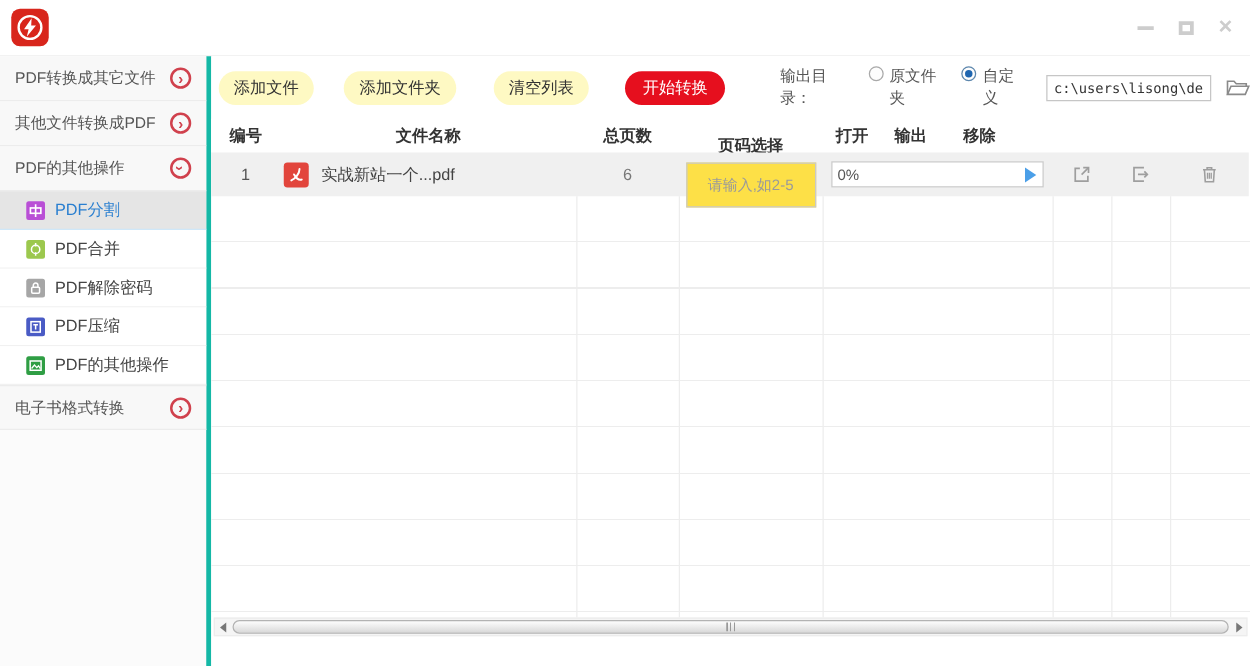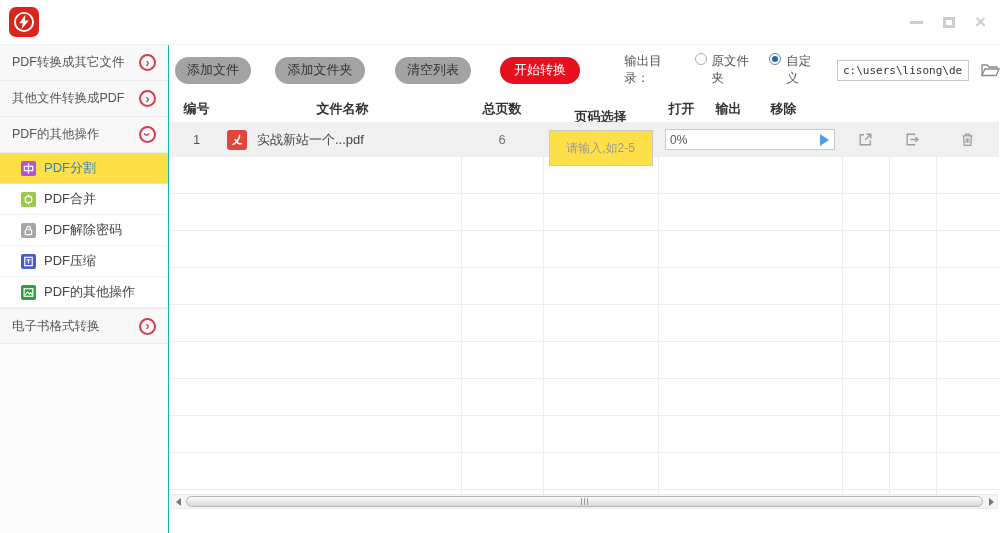--- a/index.html
+++ b/index.html
@@ -15,40 +15,40 @@
     border-bottom:1px solid #f2f2f2; }
   .app-logo { width:30px; height:30px; border-radius:7px; background:#d8261c;
     display:flex; align-items:center; justify-content:center; margin-right:9px; flex:none; }
   .win-title { font-size:15px; font-weight:bold; color:#1b1b1b; }
   .win-controls { margin-left:auto; display:flex; align-items:center; gap:20px; padding-right:14px; }
   .wc-min { width:13px; height:3px; background:#cdcdcd; display:inline-block; }
   .wc-max { width:12px; height:11px; border:3px solid #cdcdcd; display:inline-block; }
   .wc-close { color:#cdcdcd; font-size:19px; line-height:12px; font-weight:bold; }
   
   .sidebar { position:absolute; top:45px; left:0; width:169px; bottom:0;
-    background:#fbfbfb; border-right:1px solid #14b8a6; }
+    background:#fbfbfb; border-right:4px solid #14b8a6; }
   .side-group { height:36px; display:flex; align-items:center; padding:0 12px;
     border-bottom:1px solid #ececec; background:#f8f8f8; font-size:12.5px; color:#555; cursor:pointer; }
   .side-group .glabel { flex:1; }
   .circle-arrow { width:17px; height:17px; border:2px solid #d0414d; border-radius:50%;
     display:flex; align-items:center; justify-content:center; color:#d0414d;
     font-size:12px; font-weight:bold; line-height:1; flex:none; }
   .circle-arrow.down { transform:rotate(90deg); }
   .side-sub { height:31px; display:flex; align-items:center; padding:0 12px 0 21px;
     border-bottom:1px solid #f1f1f1; background:#fff; font-size:13px; color:#444; cursor:pointer; }
-  .side-sub.selected { background:#fde047; color:#2a7fd0; border-bottom-color:#cfe7f8; }
+  .side-sub.selected { background:#e5e5e5; color:#2a7fd0; border-bottom-color:#cfe7f8; }
   .sub-ic { width:15px; height:15px; border-radius:2px; margin-right:8px; flex:none;
     display:flex; align-items:center; justify-content:center; }
   .ic-split { background:#b94fd6; } .ic-merge { background:#9cc84e; }
   .ic-unlock { background:#a6a6a6; } .ic-compress { background:#4a5bc5; }
   .ic-image { background:#2f9e44; }
   
   .main { position:absolute; left:169px; top:45px; right:0; bottom:0; background:#fff; }
   .toolbar { position:absolute; top:0; left:0; right:0; height:50px; display:flex; align-items:center; }
-  .pill { height:27px; border-radius:14px; background:#a3a3a3; border:none; color:#333;
+  .pill { height:27px; border-radius:14px; background:#fef9c3; border:none; color:#333;
     font-size:13px; font-family:inherit; cursor:pointer; }
   .btn-add { width:78px; margin-left:6px; }
   .btn-addf { width:92px; margin-left:24px; }
   .btn-clear { width:78px; margin-left:30px; }
   .btn-start { width:82px; margin-left:29px; background:#e60f1e; color:#fff; }
   .outdir { display:flex; align-items:center; margin-left:44px; font-size:12.5px; color:#555; }
   .radio-wrap { display:flex; align-items:flex-start; margin-left:11px; cursor:pointer; }
   .radio { width:12px; height:12px; border-radius:50%; border:1px solid #a9a9a9;
     background:#fdfdfd; display:inline-block; position:relative; flex:none; }
   .radio.checked { border-color:#5d87ad; }

